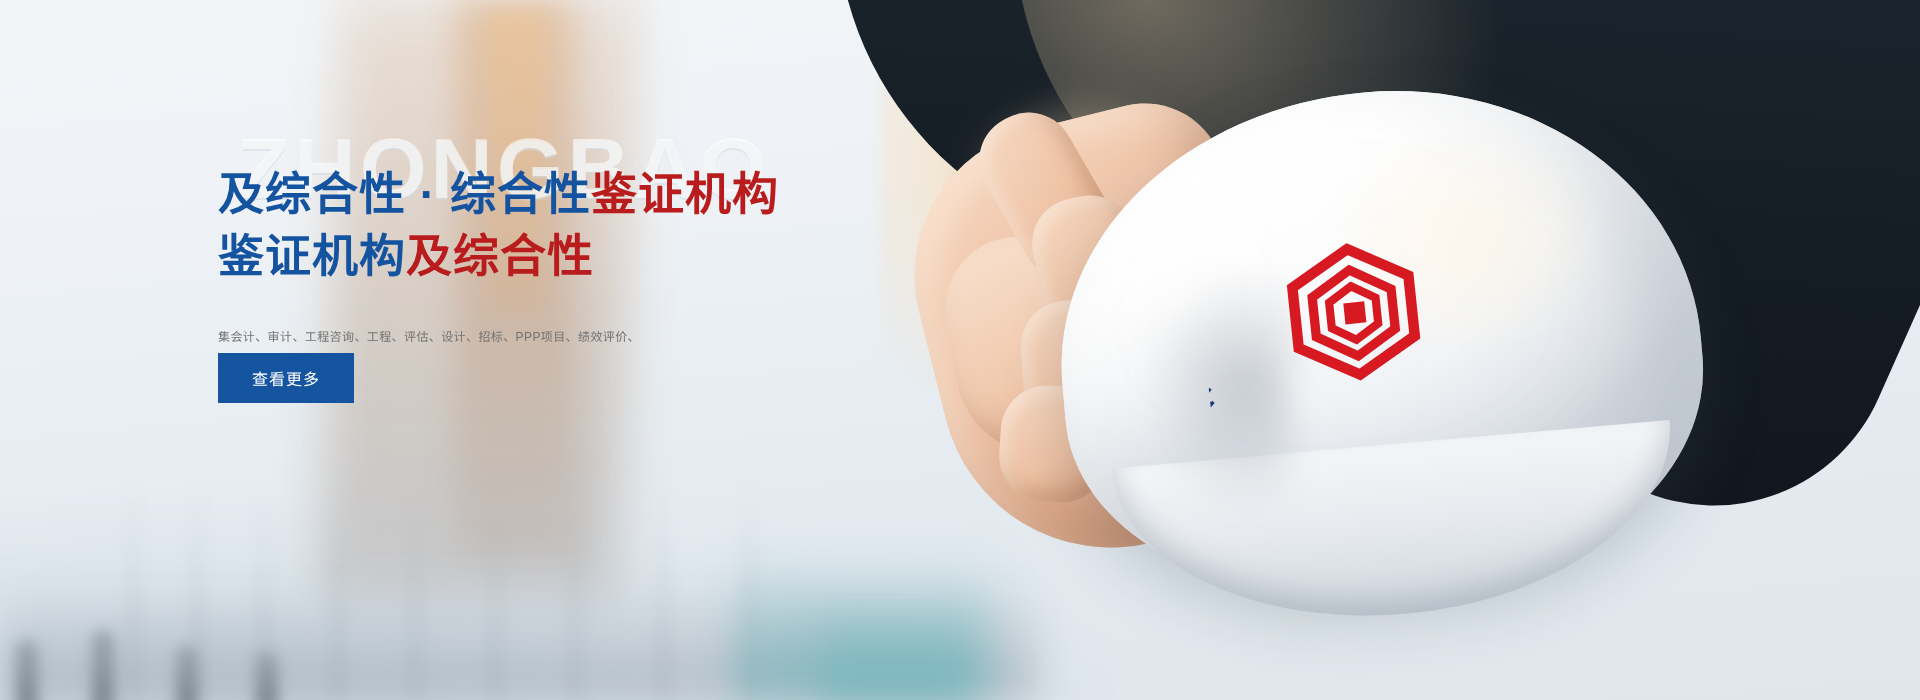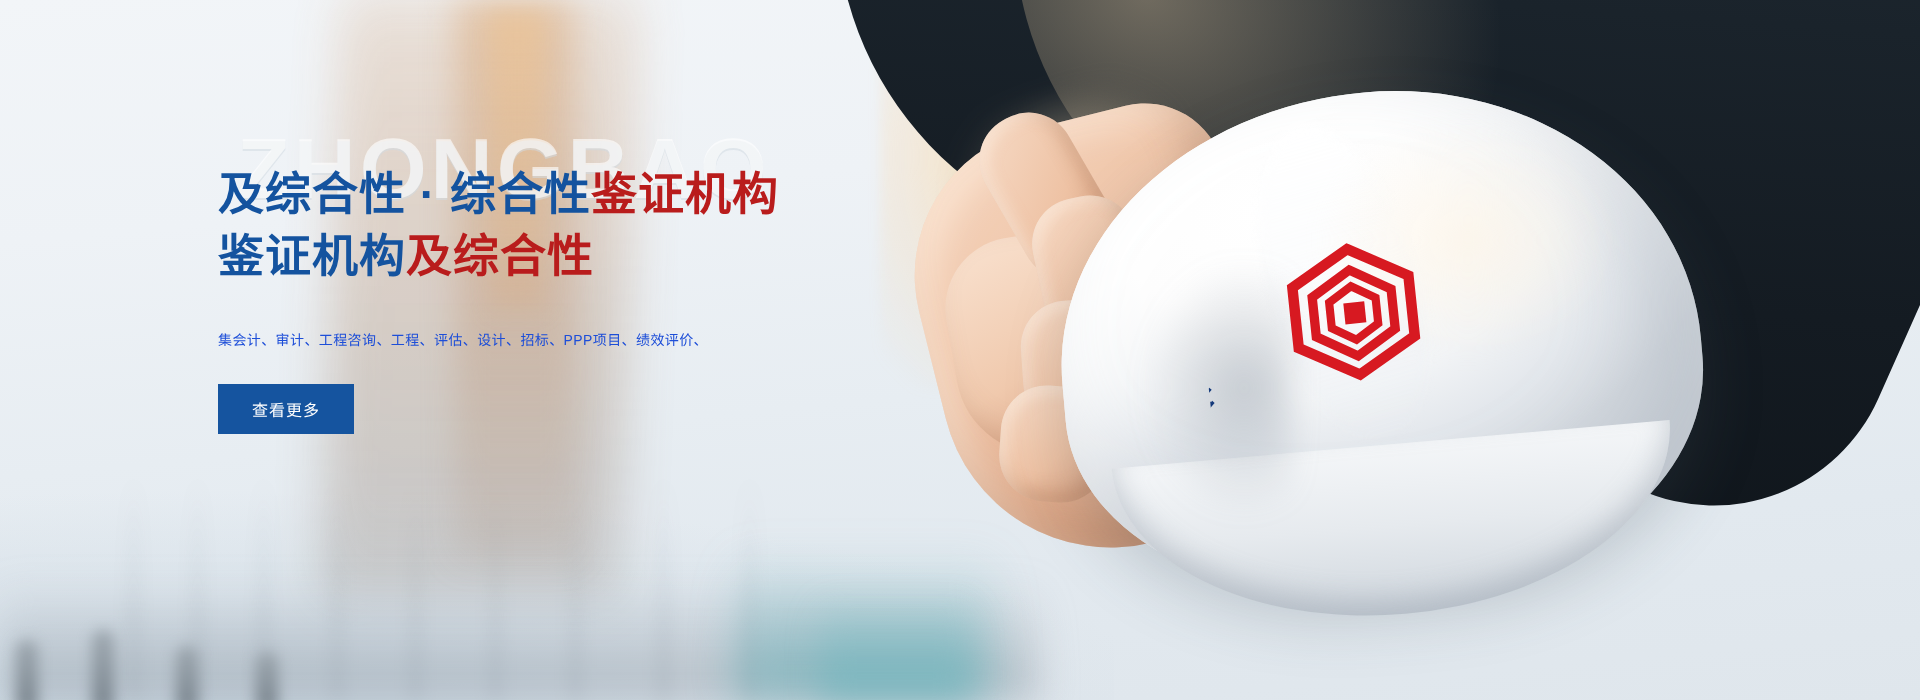--- a/index.html
+++ b/index.html
@@ -215,30 +215,29 @@
     line-height:1.34;
     letter-spacing:1px;
     white-space:nowrap;
   }
   .hl-blue   { color:#14539f; }
   .hl-orange { color:#b91c1c; }
 
   .desc {
     position:relative;
     margin-top:36px;
-    font-size:14px;
+    font-size:12px;
     line-height:2.45;
-    color:#1d4ed8;
+    color:#737373;
     letter-spacing:.4px;
     white-space:nowrap;
   }
   .cta {
     position:relative;
     display:inline-block;
-    margin-top:26px;
     padding:13px 34px;
     background:#15549f;
     color:#ffffff;
     font-size:16px;
     letter-spacing:1px;
     border:none;
     cursor:pointer;
     font-family:inherit;
   }
 </style>

